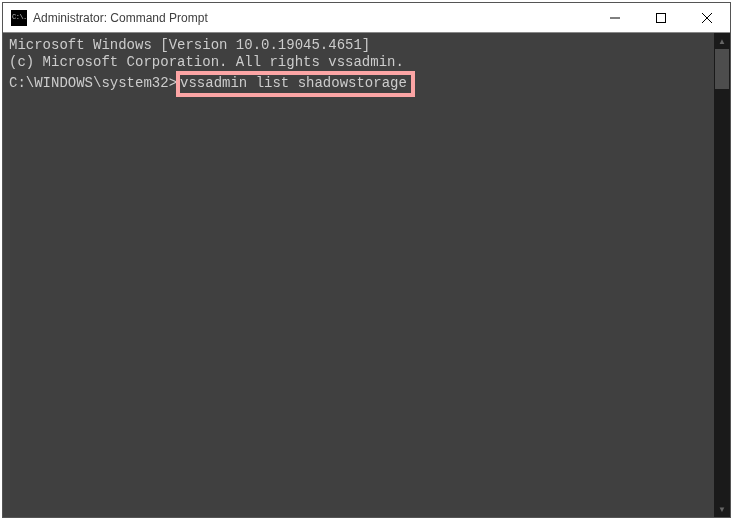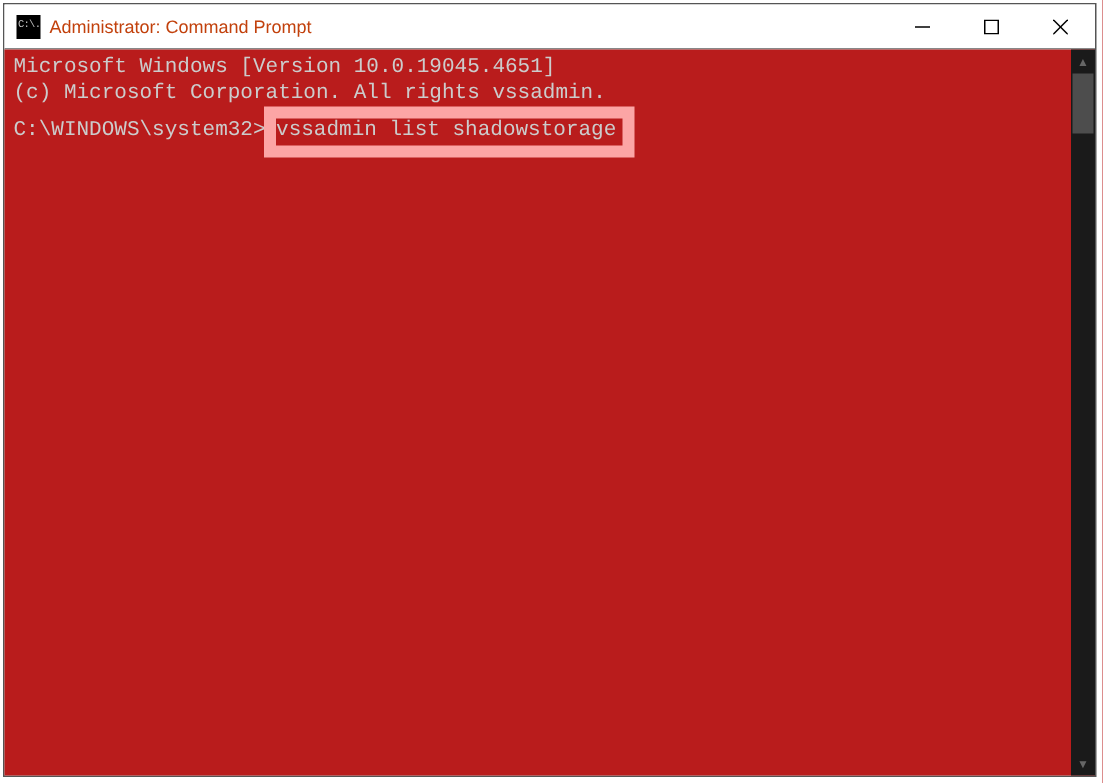--- a/index.html
+++ b/index.html
@@ -47,60 +47,60 @@
     .titlebar-icon-text {
       color: #c0c0c0;
       font-size: 7px;
       font-family: "Courier New", monospace;
       line-height: 1;
       padding-left: 1px;
       letter-spacing: -0.5px;
     }
     .titlebar-title {
       font-size: 12px;
-      color: #c2410c;
+      color: #404040;
       flex: 1;
     }
     .window-controls {
       display: flex;
       height: 100%;
     }
     .window-control {
       width: 46px;
       height: 100%;
       display: flex;
       align-items: center;
       justify-content: center;
       cursor: pointer;
     }
     .window-control svg {
       width: 10px;
       height: 10px;
     }
     .terminal {
       flex: 1;
-      background: #b91c1c;
+      background: #404040;
       position: relative;
       display: flex;
     }
     .terminal-content {
       flex: 1;
       padding: 4px 6px;
       font-family: Consolas, "Courier New", monospace;
       font-size: 14px;
       line-height: 17px;
       color: #cccccc;
       white-space: pre;
       overflow: hidden;
     }
     .terminal-line {
       display: block;
     }
     .highlight-box {
-      border: 8px solid #fca5a5;
+      border: 4px solid #fca5a5;
       display: inline-block;
       padding: 0 4px 1px 0;
       margin-left: -1px;
     }
     .scrollbar {
       width: 16px;
       background: #1a1a1a;
       position: relative;
     }
     .scrollbar-track {

